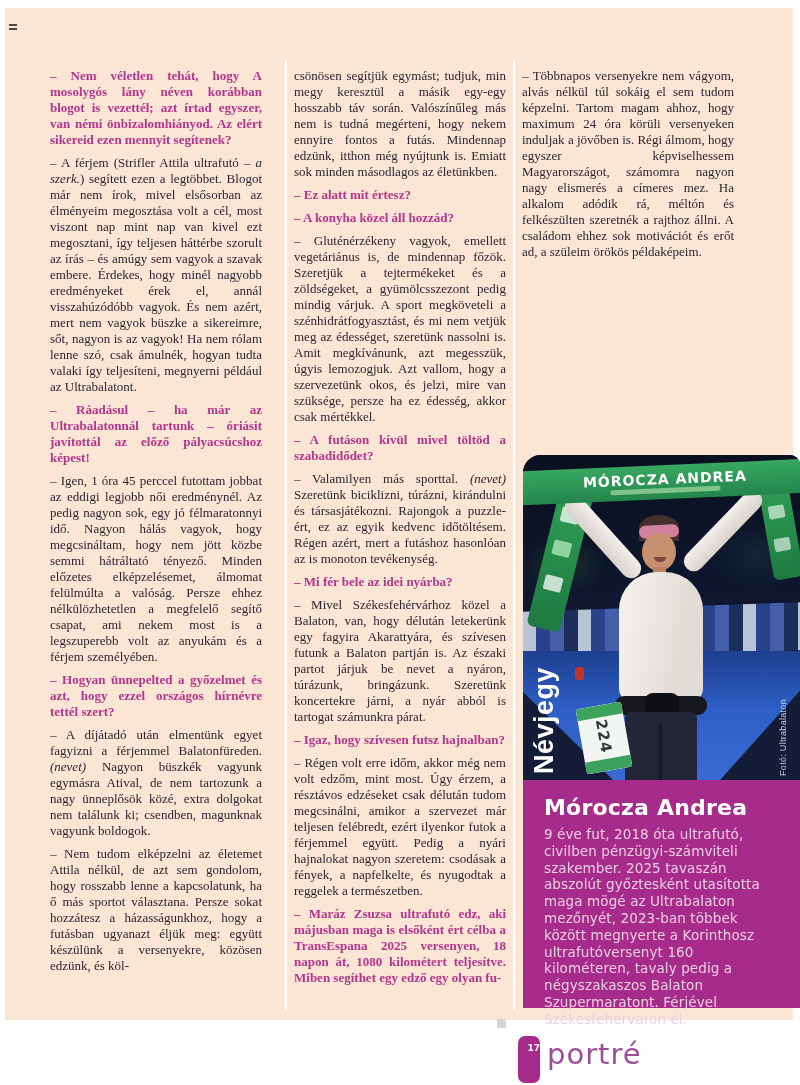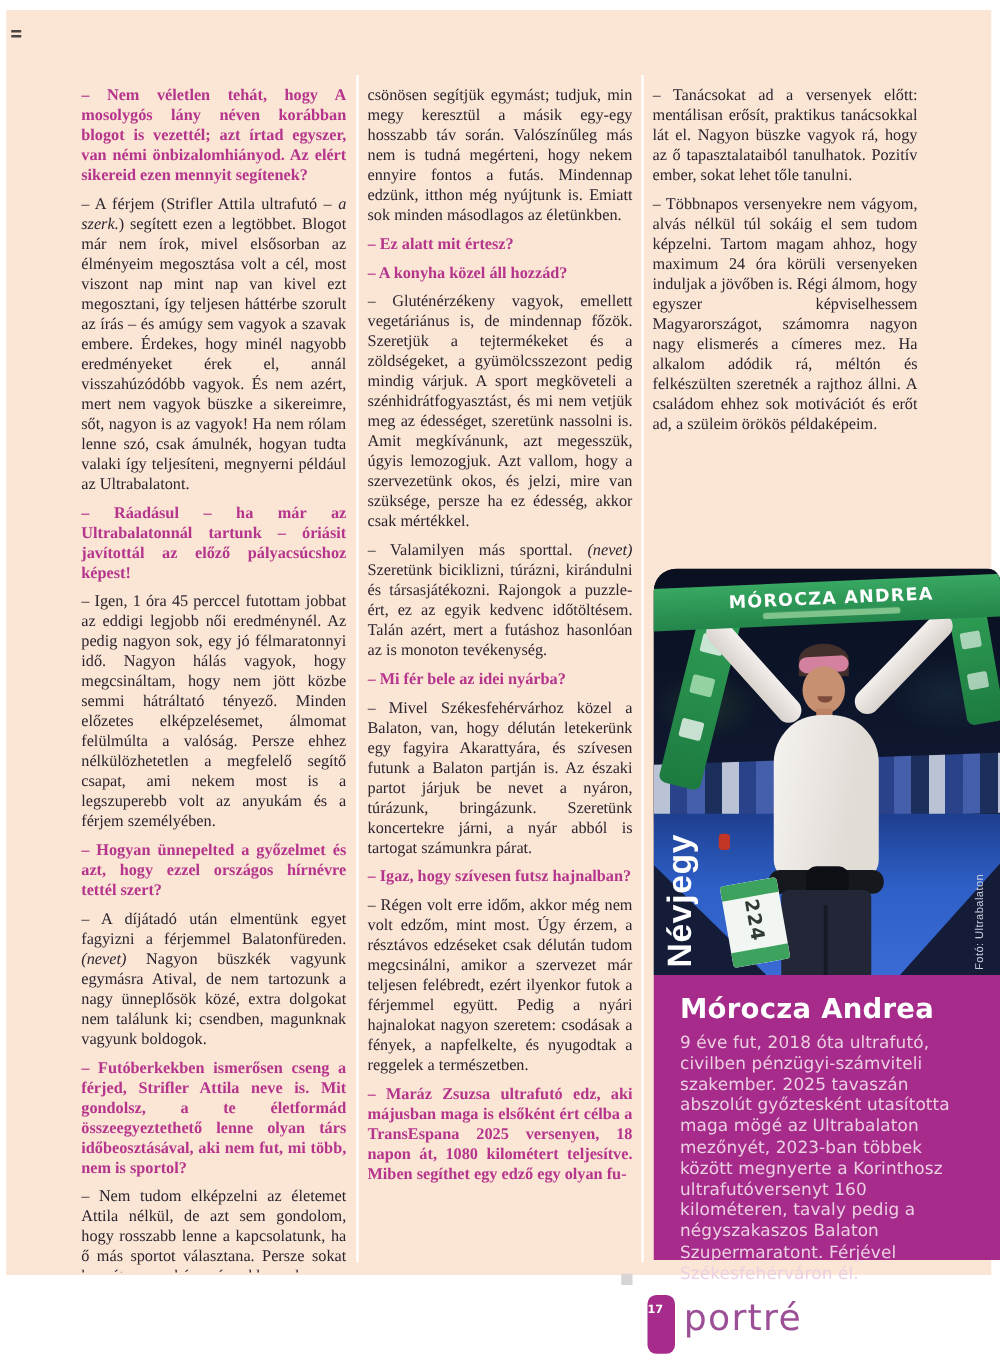--- a/index.html
+++ b/index.html
@@ -15,21 +15,21 @@
   .fold-mark div{width:8px;height:2.4px;background:#4a4644;margin-bottom:1.6px;}
 
   
   .vrule{position:absolute;top:60px;width:2px;height:950px;background:rgba(255,255,255,.95);}
   .vrule.r1{left:285px;}
   .vrule.r2{left:513px;}
 
   
   .article-col{position:absolute;top:68px;width:212px;height:950px;overflow:hidden;
                font-size:13px;line-height:16px;color:#2b2530;text-align:justify;}
-  .article-col.c1{left:65px;}
+  .article-col.c1{left:50px;}
   .article-col.c2{left:294px;}
   .article-col.c3{left:522px;height:380px;}
   .article-col p{margin:0 0 7px 0;}
   .article-col p.q{color:#b5348c;font-weight:bold;}
   .article-col p.a{color:#2b2530;}
 
   
   .photo{position:absolute;left:523px;top:455px;width:277px;height:325px;overflow:hidden;
          border-radius:18px 10px 0 0;background:#0e1528;}
   .ph-sky{position:absolute;left:0;top:0;width:100%;height:200px;
@@ -104,21 +104,21 @@
 
   
   .profile-box{position:absolute;left:523px;top:780px;width:277px;height:228px;background:#a62b8a;
       font-family:"DejaVu Sans",sans-serif;color:#fff;box-sizing:border-box;padding:15px 26px 0 21px;}
   .profile-title{font-size:22px;font-weight:bold;letter-spacing:.2px;margin:0 0 6px 0;color:#ffffff;}
   .profile-body{font-size:13.5px;line-height:16.8px;color:#eccfe2;letter-spacing:.1px;}
 
   
   .print-mark{position:absolute;left:497px;top:1019px;width:9px;height:9px;background:#d6d4d4;}
   .page-tab{position:absolute;left:518px;top:1036px;width:22px;height:47px;border-radius:7px;background:#a62b8a;}
-  .page-tab span{display:block;margin-top:7px;text-align:left;color:#fff;
+  .page-tab span{display:block;margin-top:7px;text-align:right;color:#fff;
       font-family:"DejaVu Sans",sans-serif;font-weight:bold;font-size:9px;}
   .section-logo{position:absolute;left:547px;top:1037px;color:#9c4f97;
       font-family:"DejaVu Sans",sans-serif;font-size:29px;letter-spacing:1px;}
 </style>
 </head>
 <body>
 
 <div class="page">
 
   <div class="peach"></div>
@@ -131,37 +131,36 @@
   <div class="vrule r1"></div>
   <div class="vrule r2"></div>
 
   <div class="article-col c1">
       <p class="q"><span>– Nem véletlen tehát, hogy A mosolygós lány néven korábban blogot is vezettél; azt írtad egyszer, van némi önbizalomhiányod. Az elért sikereid ezen mennyit segítenek?</span></p>
       <p class="a"><span>– A férjem (Strifler Attila ultrafutó – </span><i>a szerk.</i><span>) segített ezen a legtöbbet. Blogot már nem írok, mivel elsősorban az élményeim megosztása volt a cél, most viszont nap mint nap van kivel ezt megosztani, így teljesen háttérbe szorult az írás – és amúgy sem vagyok a szavak embere. Érdekes, hogy minél nagyobb eredményeket érek el, annál visszahúzódóbb vagyok. És nem azért, mert nem vagyok büszke a sikereimre, sőt, nagyon is az vagyok! Ha nem rólam lenne szó, csak ámulnék, hogyan tudta valaki így teljesíteni, megnyerni például az Ultrabalatont.</span></p>
       <p class="q"><span>– Ráadásul – ha már az Ultrabalatonnál tartunk – óriásit javítottál az előző pályacsúcshoz képest!</span></p>
       <p class="a"><span>– Igen, 1 óra 45 perccel futottam jobbat az eddigi legjobb női eredménynél. Az pedig nagyon sok, egy jó félmaratonnyi idő. Nagyon hálás vagyok, hogy megcsináltam, hogy nem jött közbe semmi hátráltató tényező. Minden előzetes elképzelésemet, álmomat felülmúlta a valóság. Persze ehhez nélkülözhetetlen a megfelelő segítő csapat, ami nekem most is a legszuperebb volt az anyukám és a férjem személyében.</span></p>
       <p class="q"><span>– Hogyan ünnepelted a győzelmet és azt, hogy ezzel országos hírnévre tettél szert?</span></p>
       <p class="a"><span>– A díjátadó után elmentünk egyet fagyizni a férjemmel Balatonfüreden. </span><i>(nevet)</i><span> Nagyon büszkék vagyunk egymásra Atival, de nem tartozunk a nagy ünneplősök közé, extra dolgokat nem találunk ki; csendben, magunknak vagyunk boldogok.</span></p>
-      <p class="q"><span>– Futóberkekben ismerősen cseng a férjed, Strifler Attila neve is. Mit gondolsz, a te életformád összeegyeztethető lenne olyan társ időbeosztásával, aki nem fut, mi több, nem is sportol?</span></p>
       <p class="a"><span>– Nem tudom elképzelni az életemet Attila nélkül, de azt sem gondolom, hogy rosszabb lenne a kapcsolatunk, ha ő más sportot választana. Persze sokat hozzátesz a házasságunkhoz, hogy a futásban ugyanazt éljük meg: együtt készülünk a versenyekre, közösen edzünk, és köl-</span></p>
     </div>
   <div class="article-col c2">
       <p class="a"><span>csönösen segítjük egymást; tudjuk, min megy keresztül a másik egy-egy hosszabb táv során. Valószínűleg más nem is tudná megérteni, hogy nekem ennyire fontos a futás. Mindennap edzünk, itthon még nyújtunk is. Emiatt sok minden másodlagos az életünkben.</span></p>
       <p class="q"><span>– Ez alatt mit értesz?</span></p>
       <p class="q"><span>– A konyha közel áll hozzád?</span></p>
       <p class="a"><span>– Gluténérzékeny vagyok, emellett vegetáriánus is, de mindennap főzök. Szeretjük a tejtermékeket és a zöldségeket, a gyümölcsszezont pedig mindig várjuk. A sport megköveteli a szénhidrátfogyasztást, és mi nem vetjük meg az édességet, szeretünk nassolni is. Amit megkívánunk, azt megesszük, úgyis lemozogjuk. Azt vallom, hogy a szervezetünk okos, és jelzi, mire van szüksége, persze ha ez édesség, akkor csak mértékkel.</span></p>
-      <p class="a"><span>– Valamilyen más sporttal. </span><i>(nevet)</i><span> Szeretünk biciklizni, túrázni, kirándulni és társasjátékozni. Rajongok a puzzle-ért, ez az egyik kedvenc időtöltésem. Talán azért, mert a futáshoz hasonlóan az is monoton tevékenység.</span></p>
+      <p class="q"><span>– A futáson kívül mivel töltöd a szabadidődet?</span></p>
+      <p class="a"><span>– Valamilyen más sporttal. </span><i>(nevet)</i><span> Szeretünk biciklizni, túrázni, kirándulni és társasjátékozni. Rajongok a puzzle-ért, ez az egyik kedvenc időtöltésem. Régen azért, mert a futáshoz hasonlóan az is monoton tevékenység.</span></p>
       <p class="q"><span>– Mi fér bele az idei nyárba?</span></p>
       <p class="a"><span>– Mivel Székesfehérvárhoz közel a Balaton, van, hogy délután letekerünk egy fagyira Akarattyára, és szívesen futunk a Balaton partján is. Az északi partot járjuk be nevet a nyáron, túrázunk, bringázunk. Szeretünk koncertekre járni, a nyár abból is tartogat számunkra párat.</span></p>
       <p class="q"><span>– Igaz, hogy szívesen futsz hajnalban?</span></p>
       <p class="a"><span>– Régen volt erre időm, akkor még nem volt edzőm, mint most. Úgy érzem, a résztávos edzéseket csak délután tudom megcsinálni, amikor a szervezet már teljesen felébredt, ezért ilyenkor futok a férjemmel együtt. Pedig a nyári hajnalokat nagyon szeretem: csodásak a fények, a napfelkelte, és nyugodtak a reggelek a természetben.</span></p>
       <p class="q"><span>– Maráz Zsuzsa ultrafutó edz, aki májusban maga is elsőként ért célba a TransEspana 2025 versenyen, 18 napon át, 1080 kilométert teljesítve. Miben segíthet egy edző egy olyan fu-</span></p>
     </div>
   <div class="article-col c3">
-      <p class="a"><span>– Tanácsokat ad a versenyek előtt: mentálisan erősít, praktikus tanácsokkal lát el. Nagyon büszke vagyok rá, hogy az ő tapasztalataiból tanulhatok. Pozitív ember, sokat lehet tőle tanulni.</span></p>
       <p class="a"><span>– Többnapos versenyekre nem vágyom, alvás nélkül túl sokáig el sem tudom képzelni. Tartom magam ahhoz, hogy maximum 24 óra körüli versenyeken induljak a jövőben is. Régi álmom, hogy egyszer képviselhessem Magyarországot, számomra nagyon nagy elismerés a címeres mez. Ha alkalom adódik rá, méltón és felkészülten szeretnék a rajthoz állni. A családom ehhez sok motivációt és erőt ad, a szüleim örökös példaképeim.</span></p>
     </div>
 
   <div class="photo">
     <div class="ph-sky"></div>
     <div class="ph-banners"></div>
     <div class="ph-floor">
       <div class="edge-l"></div>
       <div class="edge-r"></div>
     </div>

